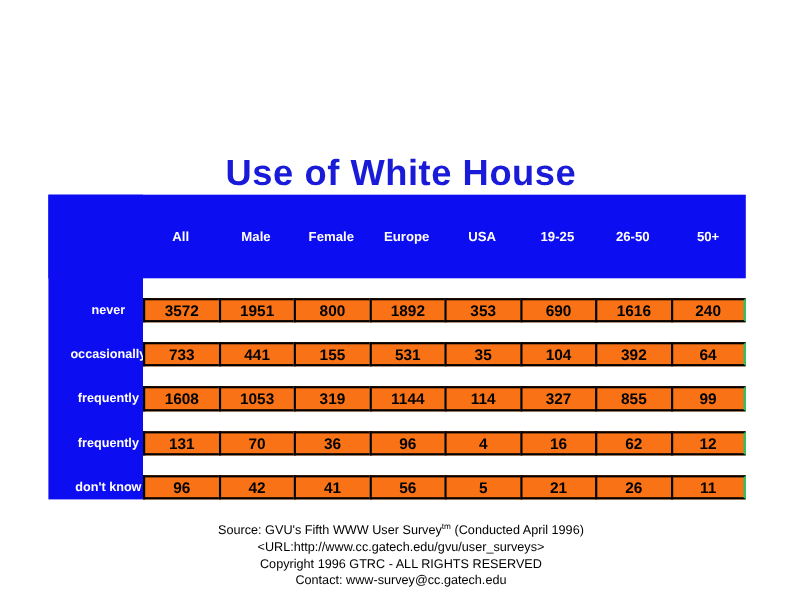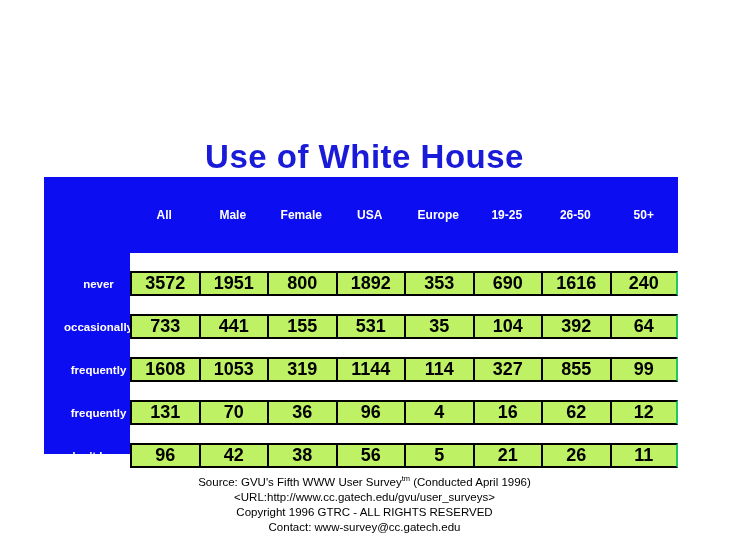--- a/index.html
+++ b/index.html
@@ -31,21 +31,21 @@
     row-gap:18px;
     box-sizing:border-box;
   }
   .hdr, .lbl, .cell {
     display:flex; align-items:center; justify-content:center;
     font-weight:bold; box-sizing:border-box;
   }
   .hdr { color:#ffffff; font-size:12px; }
   .lbl { color:#ffffff; font-size:11.5px;margin-left:23px; }
   .cell {
-    background:#bef264; color:#000000; font-size:18px;
+    background:#f97316; color:#000000; font-size:14px;
     border:2px solid #000000; border-right:0;
   }
   .cell.c-last { border-right:2px solid #22c55e; }
 
   .footer {
     position:absolute; top:471px; left:0; width:100%;
     text-align:center; color:#000000; font-weight:normal;
     font-size:11.5px; line-height:15px;
   }
   .footer sup { font-size:7.5px; }
@@ -63,22 +63,22 @@
   <div class="panel">
     <div class="band-top"></div>
     <div class="band-left"></div>
 
     <div class="grid">
 
       <div class="hdr"></div>
       <div class="hdr">All</div>
       <div class="hdr">Male</div>
       <div class="hdr">Female</div>
+      <div class="hdr">Europe</div>
       <div class="hdr">USA</div>
-      <div class="hdr">Europe</div>
       <div class="hdr">19-25</div>
       <div class="hdr">26-50</div>
       <div class="hdr">50+</div>
 
       <div class="lbl">never</div>
       <div class="cell">3572</div>
       <div class="cell">1951</div>
       <div class="cell">800</div>
       <div class="cell">1892</div>
       <div class="cell">353</div>
@@ -112,21 +112,21 @@
       <div class="cell">36</div>
       <div class="cell">96</div>
       <div class="cell">4</div>
       <div class="cell">16</div>
       <div class="cell">62</div>
       <div class="cell c-last">12</div>
 
       <div class="lbl">don't know</div>
       <div class="cell">96</div>
       <div class="cell">42</div>
-      <div class="cell">38</div>
+      <div class="cell">41</div>
       <div class="cell">56</div>
       <div class="cell">5</div>
       <div class="cell">21</div>
       <div class="cell">26</div>
       <div class="cell c-last">11</div>
     </div>
   </div>
 
   <div class="footer">
     <div><span>Source: GVU's Fifth WWW User Survey</span><sup>tm</sup><span> (Conducted April 1996)</span></div>

